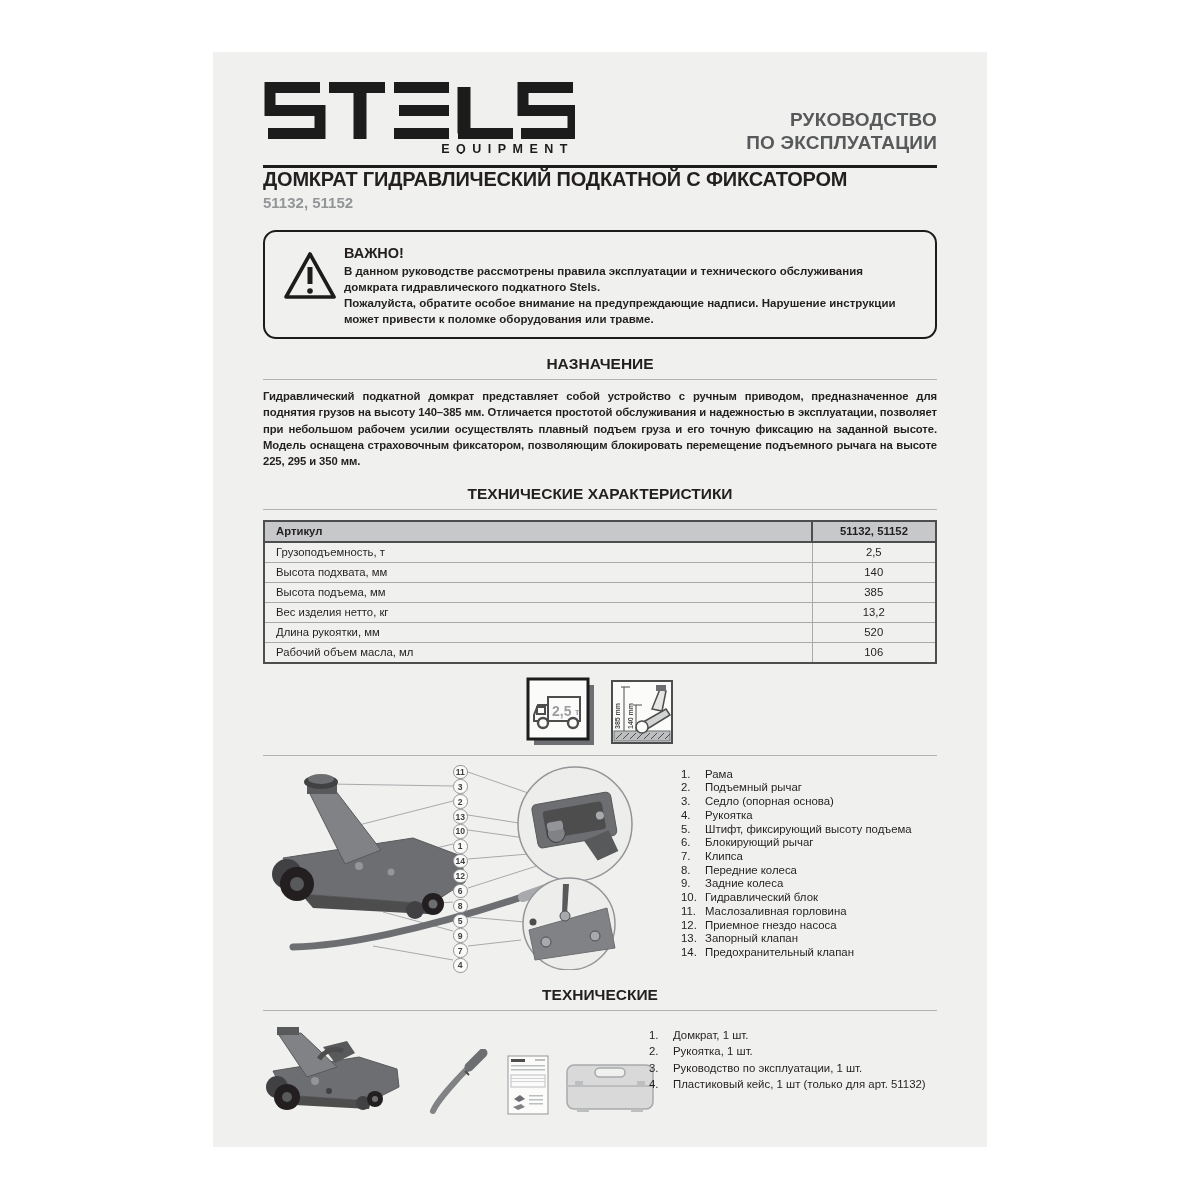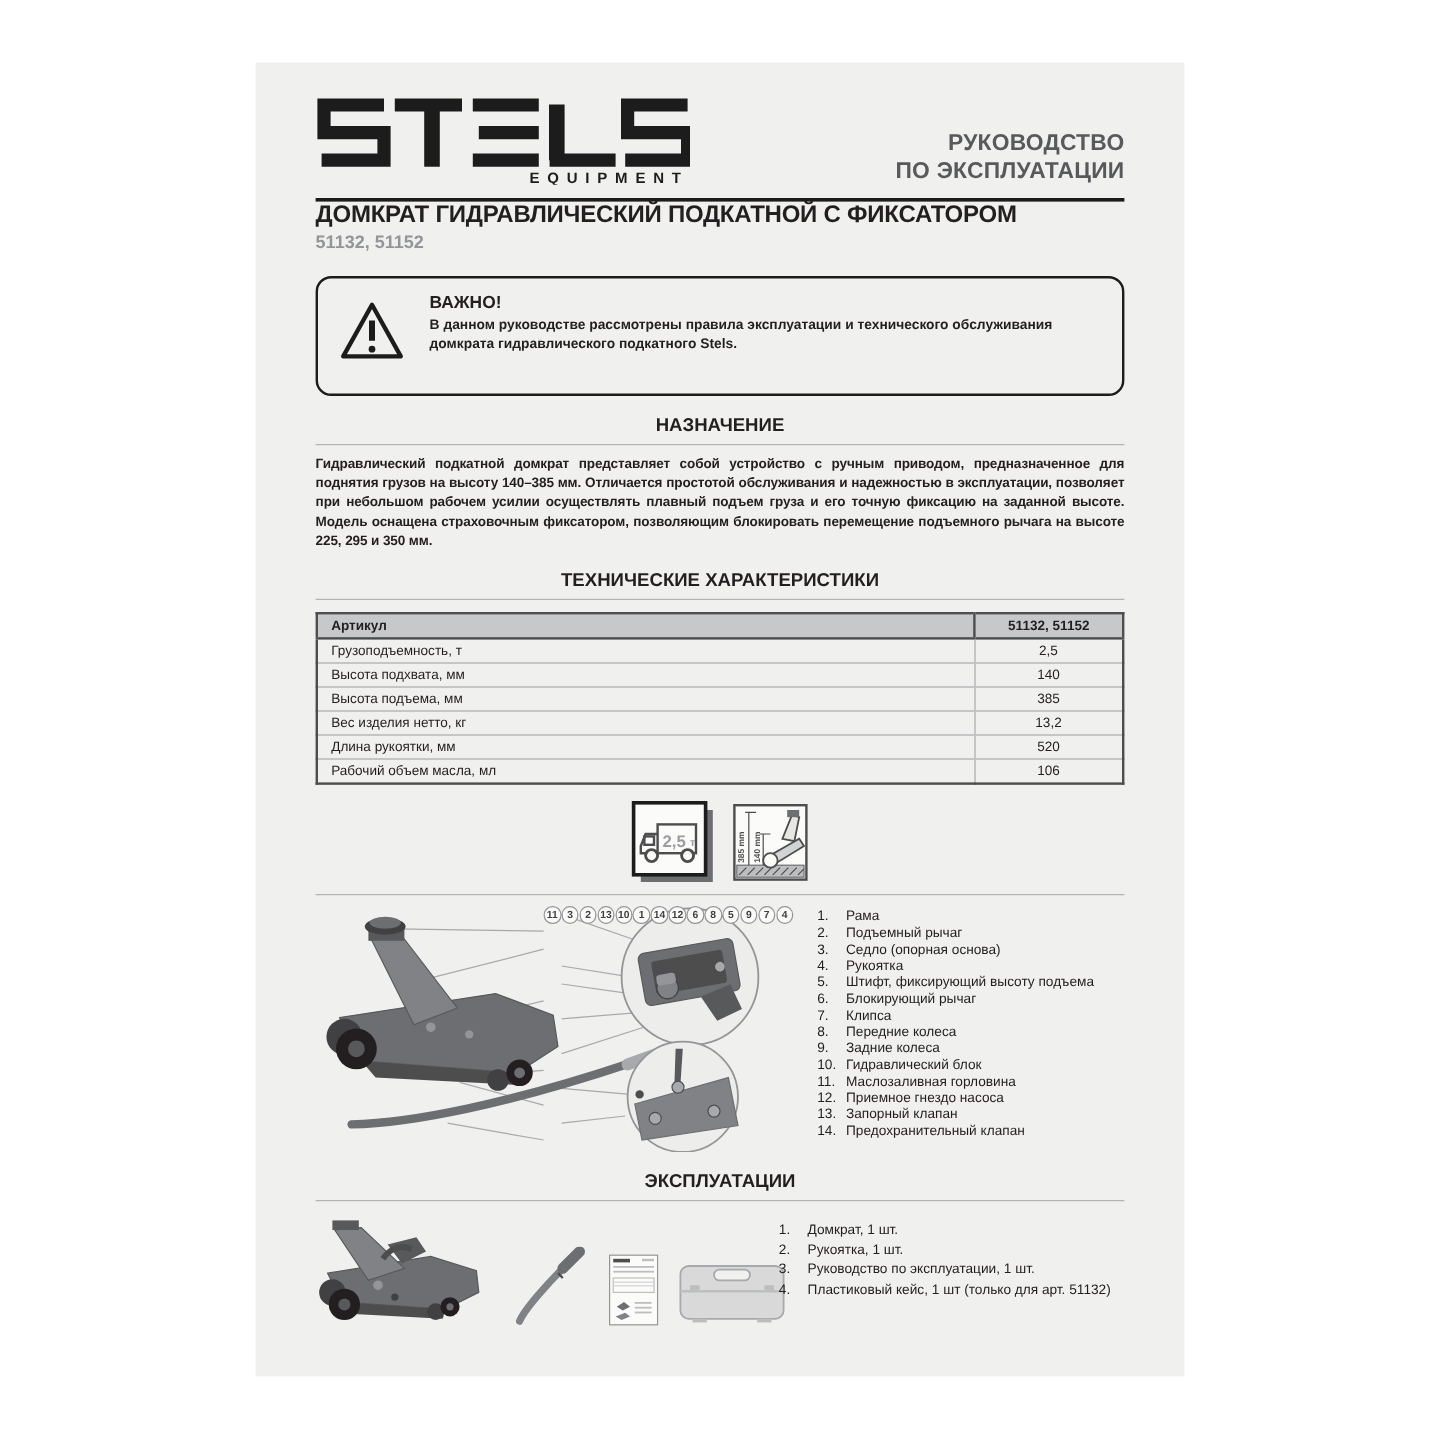--- a/index.html
+++ b/index.html
@@ -13,21 +13,21 @@
   .hdr { display:flex; justify-content:space-between; align-items:flex-end; height:62px; }
   .doc-title { text-align:right; font-size:19px; font-weight:bold; color:#58595b;
                line-height:1.22; letter-spacing:.2px; }
   .rule-thick { border:none; border-top:3px solid #1c1c1c; margin-top:11px; }
 
   .prod-title { margin-top:0; font-size:20px; font-weight:bold; letter-spacing:-0.2px; }
   .prod-codes { margin-top:3px; font-size:15px; font-weight:bold; color:#939598; }
 
   
   .warnbox { margin-top:19px; border:2.5px solid #1c1c1c; border-radius:13px;
-             padding:11px 18px 10px 13px; display:flex; gap:20px; min-height:100px; }
+             padding:11px 18px 10px 13px; display:flex; gap:6px; min-height:100px; }
   .warn-text { font-size:11.5px; font-weight:bold; line-height:1.38; }
   .warn-title { font-size:14.5px; font-weight:bold; margin-bottom:1px; }
 
   
   .sec-head { margin-top:16px; text-align:center; font-size:15.5px; font-weight:bold; }
   .rule-thin { border:none; border-top:1.5px solid #b1b3b5; margin-top:6px; }
 
   .purpose { margin-top:8px; font-size:11.3px; font-weight:bold; line-height:1.42;
              text-align:justify; letter-spacing:-0.1px; }
 
@@ -39,21 +39,21 @@
   table.spec tr.hd td { background:#c7c8ca; font-weight:bold; border-bottom:2px solid #4d4d4e; }
   table.spec tr.hd td.val { border-left:2px solid #4d4d4e; }
   table.spec tr:last-child td { border-bottom:none; }
 
   
   .picto-row { margin-top:11px; display:flex; justify-content:center; gap:10px; height:74px; }
 
   
   .device-wrap { margin-top:6px; display:flex; }
   .device-figure { position:relative; width:400px; height:208px; flex:none; }
-  .callouts { position:absolute; left:190px; top:3px; display:flex; flex-direction:row; gap:0.4px; }
+  .callouts { position:absolute; left:190px; top:3px; display:flex; flex-direction:column; gap:0.4px; }
   .callout { width:14.5px; height:14.5px; border-radius:50%; border:1px solid #939598;
              background:#fafaf8; font-size:8.6px; font-weight:bold; color:#414042;
              display:flex; align-items:center; justify-content:center; }
   .parts-list { margin-left:18px; margin-top:6px; font-size:11.4px; line-height:1.205; }
   .plist-item { display:flex; }
   .plist-item .num { width:24px; flex:none; }
 
   
   .pack-wrap { margin-top:8px; display:flex; }
   .pack-figs { display:flex; align-items:flex-end; gap:16px; width:372px; flex:none; }
@@ -93,20 +93,21 @@
 
     <div class="warnbox">
       <svg width="56" height="52" viewBox="0 0 56 52" style="flex:none;margin-top:7px;margin-left:4px">
         <path d="M28 4 L52 47 L4 47 Z" fill="none" stroke="#1c1c1c" stroke-width="3.6" stroke-linejoin="round"></path>
         <line x1="28" y1="17" x2="28" y2="34" stroke="#1c1c1c" stroke-width="5"></line>
         <circle cx="28" cy="41" r="2.8" fill="#1c1c1c"></circle>
       </svg>
       <div class="warn-text">
         <div class="warn-title">ВАЖНО!</div>
         <div>В данном руководстве рассмотрены правила эксплуатации и технического обслуживания домкрата гидравлического подкатного Stels.</div>
+        <div>Пожалуйста, обратите особое внимание на предупреждающие надписи. Нарушение инструкции может привести к поломке оборудования или травме.</div>
       </div>
     </div>
 
     <div class="sec-head">НАЗНАЧЕНИЕ</div>
     <hr class="rule-thin">
     <p class="purpose">Гидравлический подкатной домкрат представляет собой устройство с ручным приводом, предназначенное для поднятия грузов на высоту 140–385 мм. Отличается простотой обслуживания и надежностью в эксплуатации, позволяет при небольшом рабочем усилии осуществлять плавный подъем груза и его точную фиксацию на заданной высоте. Модель оснащена страховочным фиксатором, позволяющим блокировать перемещение подъемного рычага на высоте 225, 295 и 350 мм.</p>
 
     <div class="sec-head">ТЕХНИЧЕСКИЕ ХАРАКТЕРИСТИКИ</div>
     <hr class="rule-thin">
     <table class="spec">
@@ -338,21 +339,21 @@
             <span>Запорный клапан</span>
           </div>
 
           <div class="plist-item">
             <span class="num">14.</span>
             <span>Предохранительный клапан</span>
           </div>
         </div>
     </div>
 
-    <div class="sec-head">ЭКСПЛУАТАЦИИ</div>
+    <div class="sec-head">ТЕХНИЧЕСКИЕ</div>
     <hr class="rule-thin">
     <div class="pack-wrap">
       <div class="pack-figs">
         <div class="fig">
           <svg width="148" height="96" viewBox="0 0 148 96">
             <polygon points="10,52 96,38 134,50 136,68 108,82 22,76" fill="#6d6e71" stroke="#58595b"></polygon>
             <polygon points="22,76 108,82 106,90 32,86" fill="#4d4d4e"></polygon>
             <polygon points="16,16 38,14 74,48 44,58" fill="#808285" stroke="#58595b"></polygon>
             <rect x="14" y="8" width="22" height="8" fill="#58595b"></rect>
             <polygon points="60,28 84,22 92,34 72,44" fill="#58595b"></polygon>

